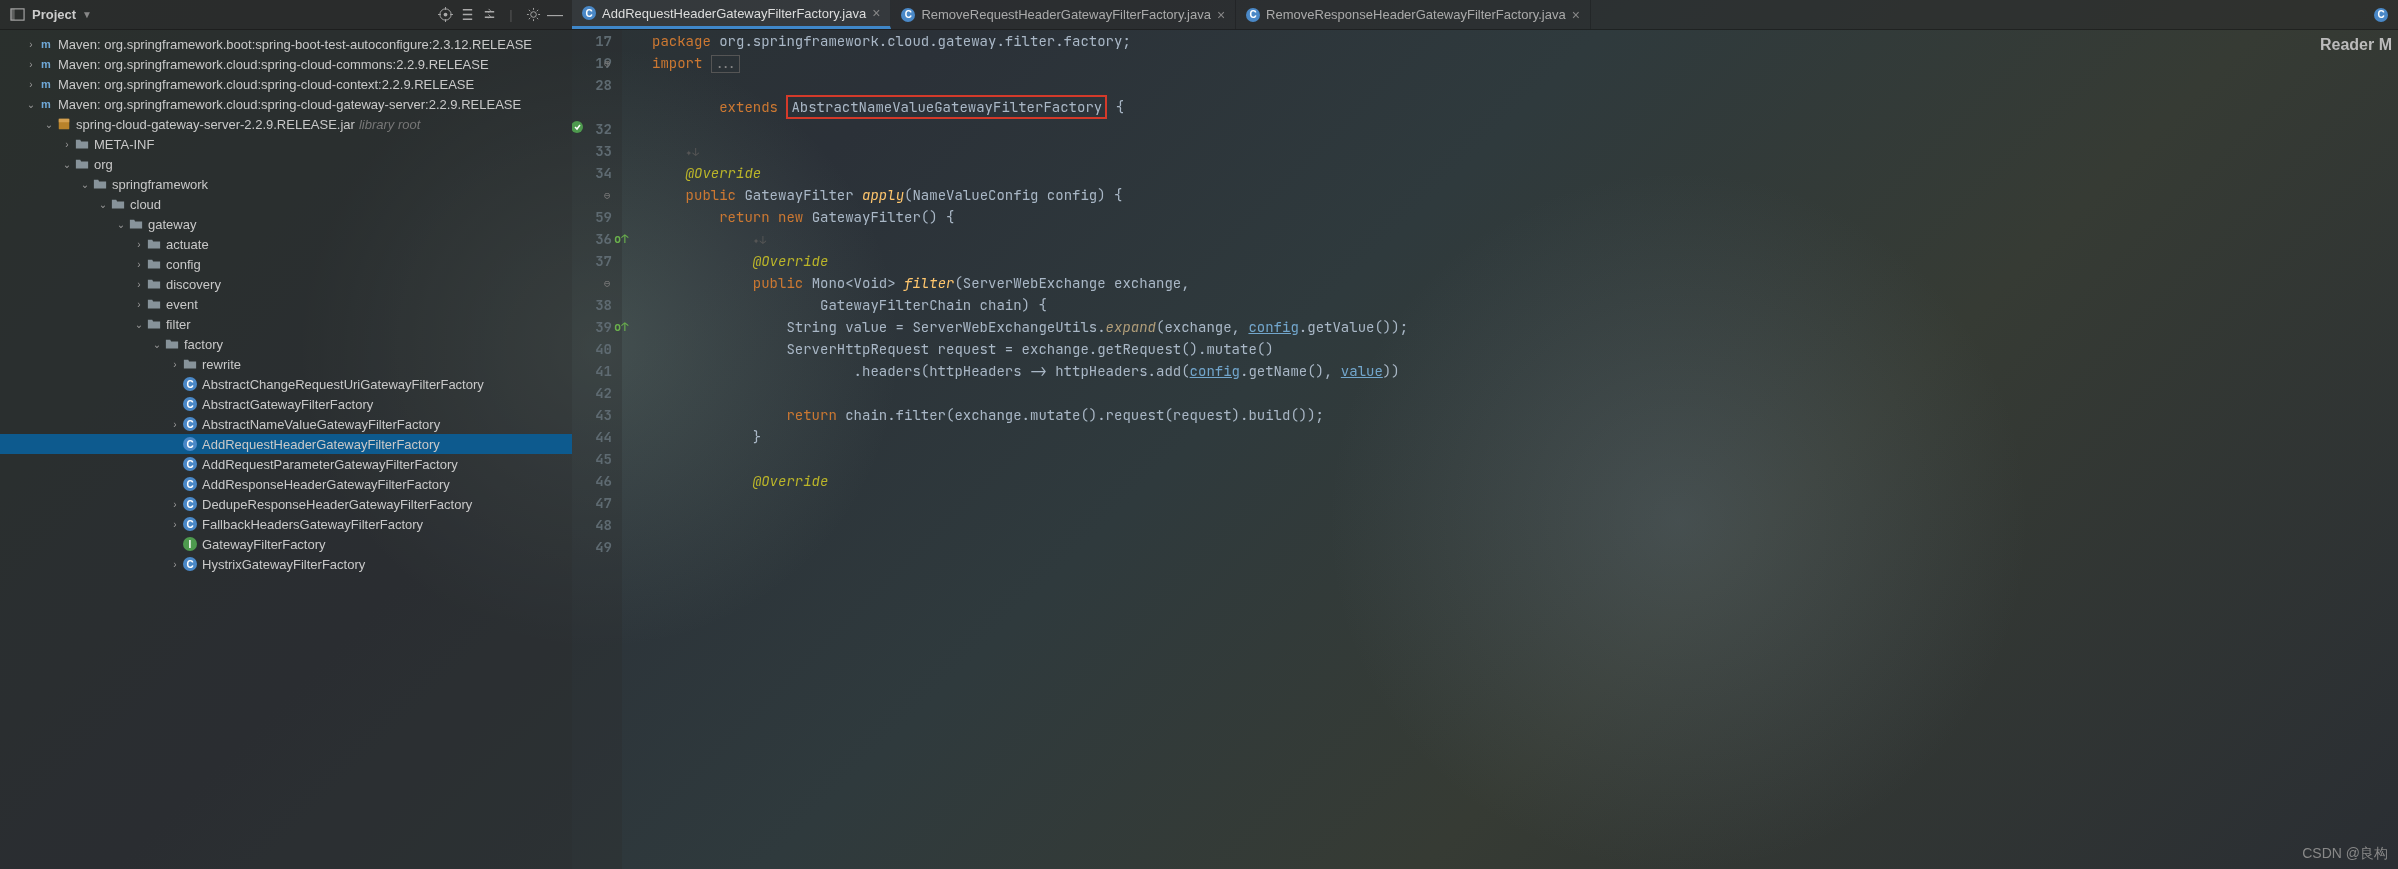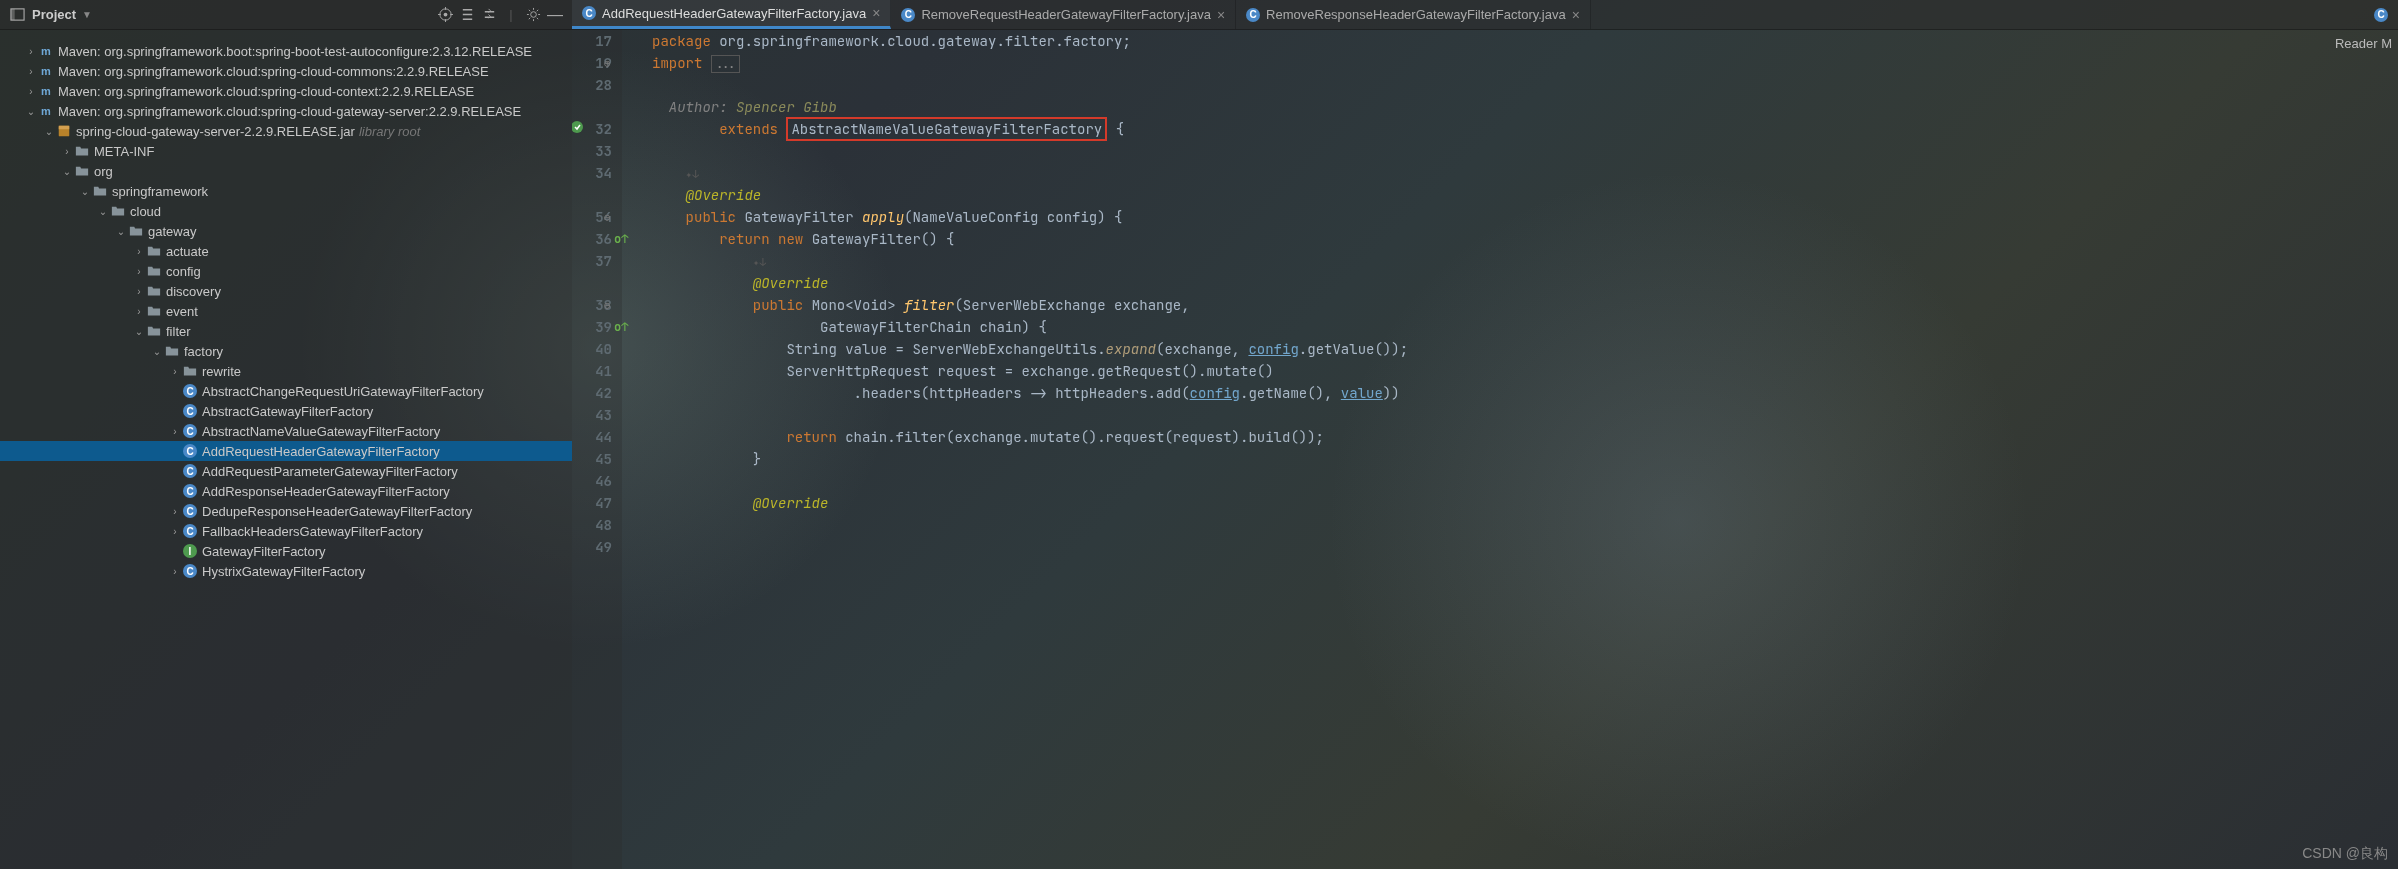--- a/index.html
+++ b/index.html
@@ -16,21 +16,21 @@
 }
 .bg-overlay {
   position: absolute;
   inset: 0;
   background:
     radial-gradient(circle at 25% 40%, rgba(140,170,150,0.25), transparent 300px),
     radial-gradient(circle at 70% 60%, rgba(120,140,160,0.25), transparent 350px),
     linear-gradient(135deg, #2a3530 0%, #2b3138 30%, #2f3a3d 50%, #363b34 70%, #2a2e33 100%);
   z-index: 0;
 }
-.left-panel { width: 572px; position: relative; z-index: 1; display: flex; flex-direction: column; background: rgba(43,43,43,0.45); gap: 7px; }
+.left-panel { width: 572px; position: relative; z-index: 1; display: flex; flex-direction: column; background: rgba(43,43,43,0.45); }
 .right-panel { flex: 1; position: relative; z-index: 1; display: flex; flex-direction: column; }
 
 .proj-header {
   height: 30px; display: flex; align-items: center; padding: 0 6px;
   background: rgba(43,43,43,0.6); border-bottom: 1px solid rgba(0,0,0,0.3);
 }
 .proj-header .title { font-weight: bold; color: #ccc; margin-left: 4px; }
 .proj-header .dd { margin-left: 6px; color: #888; font-size: 10px; }
 .proj-header .spacer { flex: 1; }
 .hicon { width: 22px; height: 22px; display: inline-flex; align-items: center; justify-content: center; color: #aaa; cursor: pointer; }
@@ -46,21 +46,21 @@
 .ticon.maven { color:#6fa8d6; font-weight:bold; font-size:11px; }
 .ticon.jar svg { width:14px; height:14px; fill:#b8822a; }
 .tlabel { color: #c9c9c9; }
 .tlabel.dim { color: #777; font-style: italic; margin-left: 4px; }
 
 .tabs { height: 30px; display: flex; align-items: stretch; background: rgba(43,43,43,0.6); border-bottom: 1px solid rgba(0,0,0,0.3); }
 .tab { display: flex; align-items: center; padding: 0 10px; color: #aaa; cursor: pointer; gap: 6px; border-right: 1px solid rgba(0,0,0,0.2); }
 .tab.active { background: rgba(60,65,70,0.6); color: #ddd; border-bottom: 3px solid #3f87c9; }
 .tab .ficon { width:14px; height:14px; border-radius:50%; display:inline-flex; align-items:center; justify-content:center; font-size:10px; font-weight:bold; background:#4a88c7; color:#fff; }
 .tab .close { color: #888; font-size: 14px; }
-.reader-mode { position:absolute; right:6px; top:36px; color:#bbb; font-size:13px; }
+.reader-mode { position:absolute; right:6px; top:36px; color:#bbb; font-size:16px;font-weight:bold; }
 
 .editor { flex: 1; display: flex; font-family: "JetBrains Mono", "Consolas", monospace; font-size: 14px; line-height: 22px; overflow: hidden; }
 .gutter { width: 50px; text-align: right; padding-right: 10px; color: #5e6a71; background: rgba(43,43,43,0.3); user-select: none; font-weight: bold; }
 .gutter .gl { height: 22px; position: relative; }
 .gmark { position: absolute; left: 38px; width: 10px; text-align:center; color:#5a8a5a; font-size:12px; }
 .govr { position: absolute; left: -2px; width:14px; height:14px; }
 .code { flex: 1; padding-left: 30px; color: #a9b7c6; position: relative; }
 .code .cl { height: 22px; white-space: pre; }
 .kw { color: #cc7832; }
 .ann { color: #bbb529; font-style: italic; }
@@ -391,42 +391,41 @@
         <div class="gl">19</div>
         <div class="gl">28</div>
         <div class="gl"></div>
         <div class="gl">32<span class="govr"><svg viewBox="0 0 14 14">
               <circle cx="7" cy="7" r="6" fill="#4e9a4e"></circle>
               <path d="M5 7l2 2 3-4" stroke="#fff" fill="none" stroke-width="1.5"></path>
             </svg></span></div>
         <div class="gl">33</div>
         <div class="gl">34</div>
         <div class="gl"></div>
-        <div class="gl">54</div>
+        <div class="gl">59</div>
         <div class="gl">36<span class="gmark" style="left:42px;color:#6ab04c">o↑</span></div>
         <div class="gl">37</div>
         <div class="gl"></div>
         <div class="gl">38</div>
         <div class="gl">39<span class="gmark" style="left:42px;color:#6ab04c">o↑</span></div>
         <div class="gl">40</div>
         <div class="gl">41</div>
         <div class="gl">42</div>
         <div class="gl">43</div>
         <div class="gl">44</div>
         <div class="gl">45</div>
         <div class="gl">46</div>
         <div class="gl">47</div>
         <div class="gl">48</div>
         <div class="gl">49</div>
       </div>
     <div class="code" id="code">
         <div class="cl"><span class="kw">package</span> <span class="ident">org.springframework.cloud.gateway.filter.factory</span>;</div>
         <div class="cl"><span class="foldicon">⊕</span><span class="kw">import</span> <span class="foldbox">...</span></div>
         <div class="cl"></div>
-        <div class="cl">  <span class="comment-author">Author:</span> <span class="comment-name">Spencer Gibb</span></div>
         <div class="cl">        <span class="kw">extends</span> <span class="hlbox"><span class="type">AbstractNameValueGatewayFilterFactory</span></span> {</div>
         <div class="cl"></div>
         <div class="cl">    <span class="sepline">✦↓</span></div>
         <div class="cl">    <span class="ann">@Override</span></div>
         <div class="cl"><span class="foldicon">⊖</span>    <span class="kw">public</span> <span class="type">GatewayFilter</span> <span class="fn">apply</span>(<span class="type">NameValueConfig config</span>) {</div>
         <div class="cl">        <span class="kw">return</span> <span class="kw">new</span> <span class="type">GatewayFilter</span>() {</div>
         <div class="cl">            <span class="sepline">✦↓</span></div>
         <div class="cl">            <span class="ann">@Override</span></div>
         <div class="cl"><span class="foldicon">⊖</span>            <span class="kw">public</span> <span class="type">Mono&lt;Void&gt;</span> <span class="fn">filter</span>(<span class="type">ServerWebExchange exchange</span>,</div>
         <div class="cl">                    <span class="type">GatewayFilterChain chain</span>) {</div>

